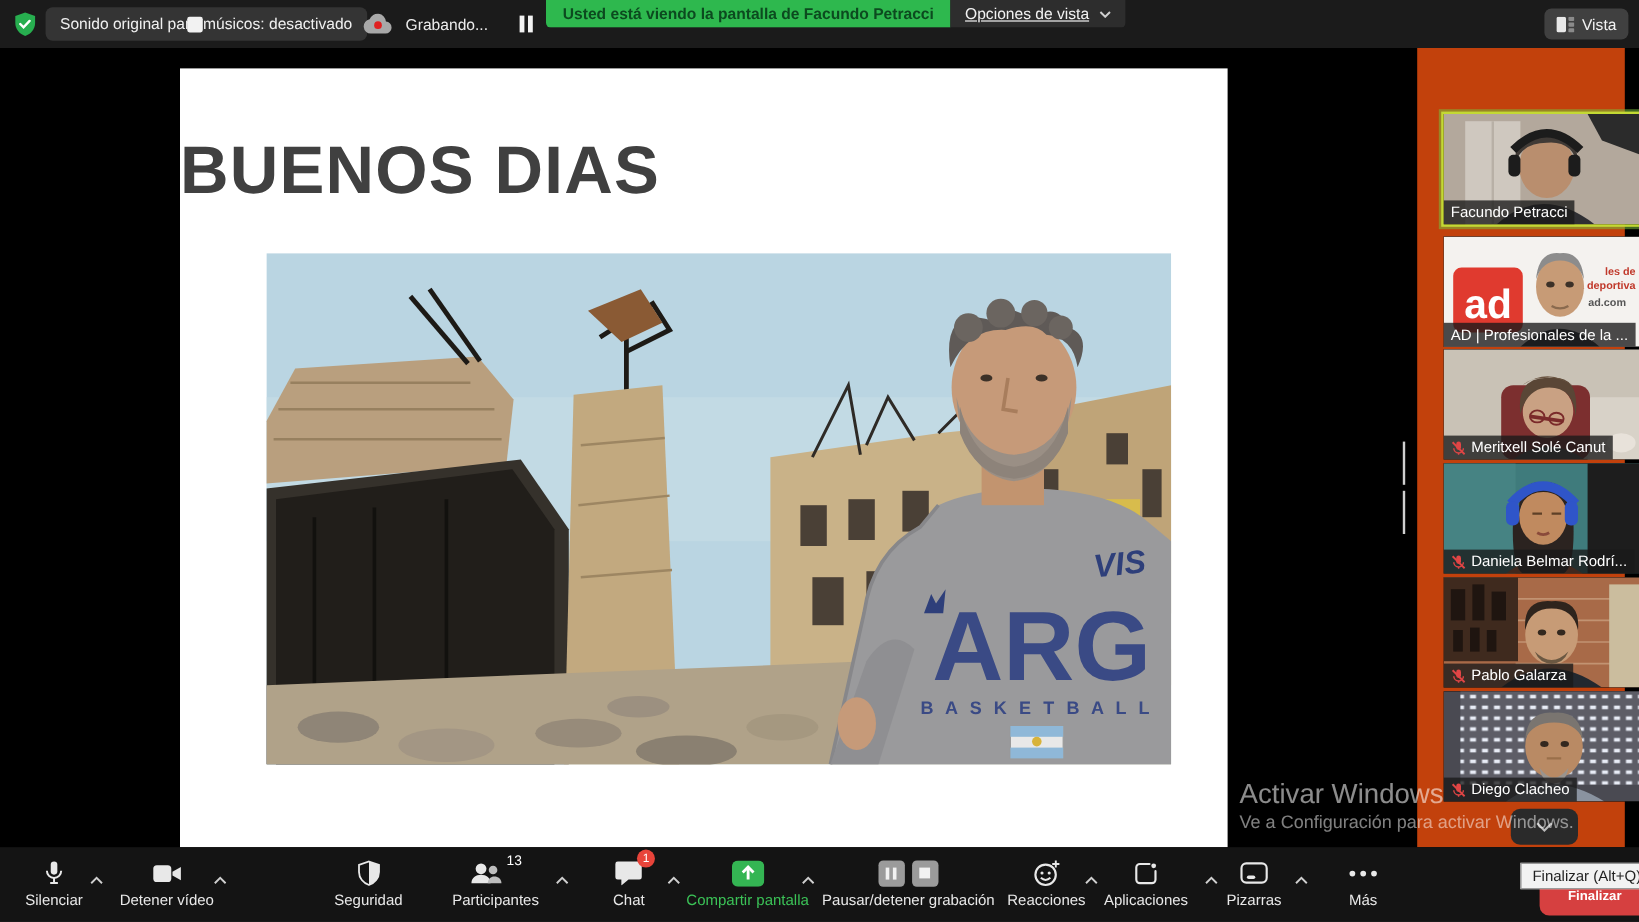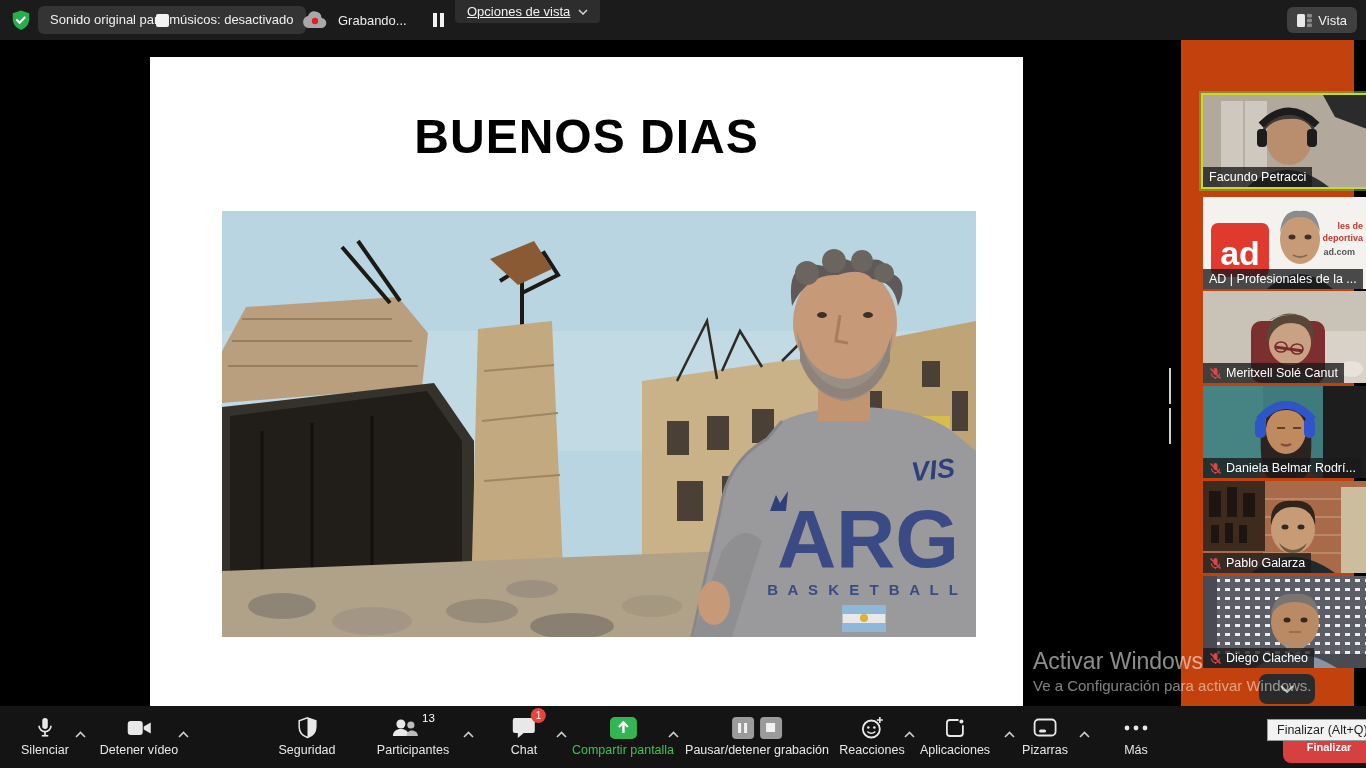--- a/index.html
+++ b/index.html
@@ -21,22 +21,22 @@
   #banner { background:#2eb84e; color:#0c4a1f; font-size:13px; font-weight:bold;
             line-height:23px; padding:0 14px; }
   #view-options { background:#2d2d2d; color:#f2f2f2; font-size:13px; line-height:23px;
                   padding:0 12px; display:flex; align-items:center; gap:8px; cursor:pointer;text-decoration:underline; }
   #vista-btn { position:absolute; right:9px; top:7px; height:26px; background:#404040; border-radius:6px;
                display:flex; align-items:center; gap:6px; padding:0 10px; color:#f2f2f2; font-size:13px; cursor:pointer; }
 
   
   #main { position:absolute; top:40px; left:0; width:1167px; height:666px; background:#000; }
   #slide { position:absolute; left:150px; top:17px; width:873px; height:649px; background:#fff; }
-  #slide-title { position:absolute; top:52px; left:0; width:100%; text-align:center;
-                 font-size:48px; font-weight:600; letter-spacing:1px; color:#000000; }
+  #slide-title { position:absolute; top:52px; left:0; width:100%; text-align:left;
+                 font-size:56px; font-weight:600; letter-spacing:1px; color:#404040; }
   #photo { position:absolute; left:72px; top:154px; width:754px; height:426px; }
 
   
   #sidebar { position:absolute; top:40px; right:12px; width:173px; height:666px; background:#c2410c; }
   .tile { position:absolute; left:22px; width:164px; height:92px; background:#111; overflow:hidden; cursor:pointer; }
   .tile svg { display:block; width:100%; height:100%; }
   .tile.active { outline:2px solid #c3d934; box-shadow:0 0 0 4px rgba(120,190,60,.55); }
   .namebar { position:absolute; left:0; bottom:0; max-width:100%; display:flex; align-items:center; gap:4px;
              background:rgba(25,25,25,.78); color:#fff; font-size:12.5px; padding:3px 6px; white-space:nowrap; }
   .micmute { display:inline-flex; flex:0 0 auto; }
@@ -89,20 +89,21 @@
     </svg>
     <span id="rec-label">Grabando...</span>
     <span id="rec-pause">
         <i></i>
         <i></i>
       </span>
   </div>
   <span id="rec-stop"></span>
 
   <div id="banner-group">
+    <div id="banner">Usted está viendo la pantalla de Facundo Petracci</div>
     <div id="view-options">
       <span>Opciones de vista</span>
       <svg width="10" height="6" viewBox="0 0 10 6">
         <path d="M1 1l4 4 4-4" stroke="#cfcfcf" stroke-width="1.6" fill="none"></path>
         </svg>
     </div>
   </div>
 
   <div id="vista-btn">
     <svg width="15" height="13" viewBox="0 0 15 13">

